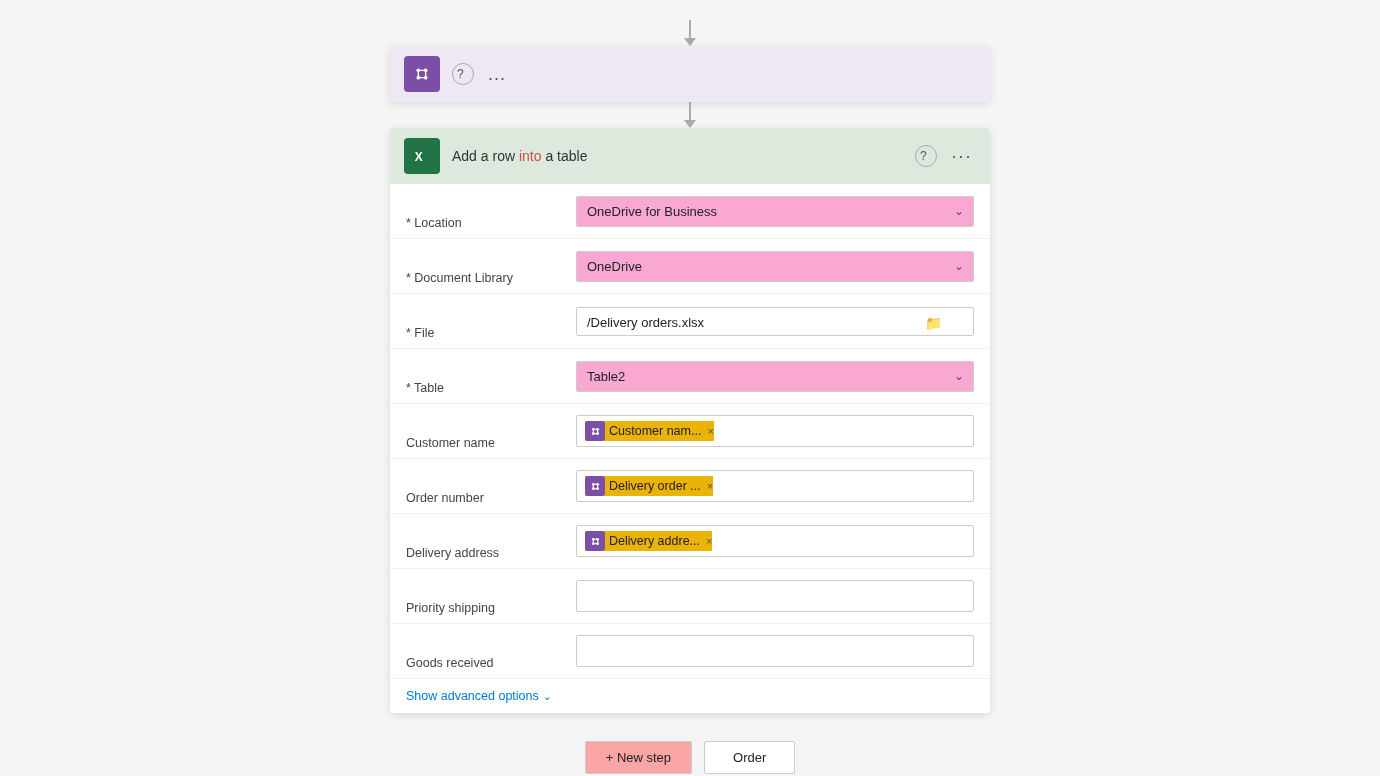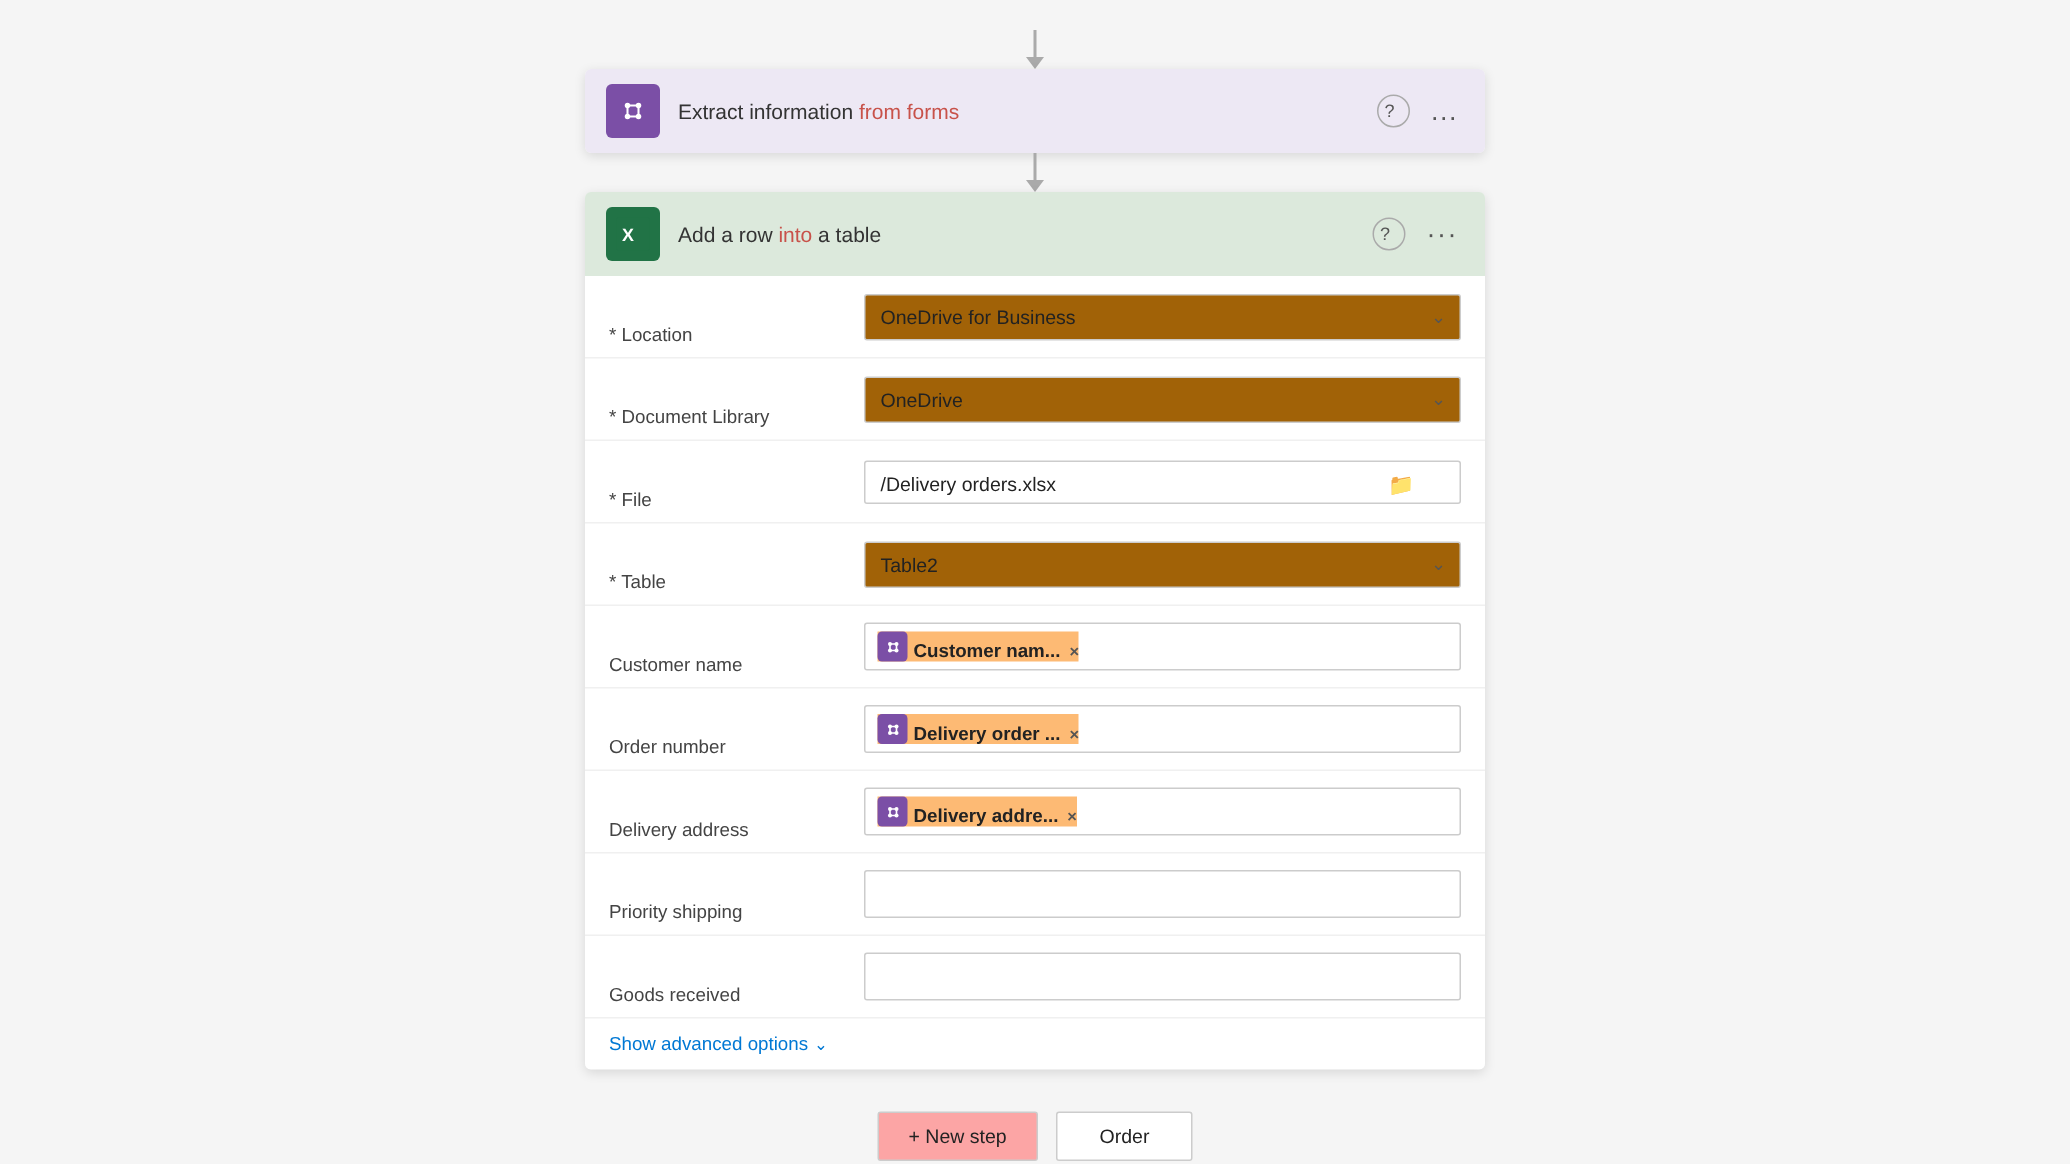--- a/index.html
+++ b/index.html
@@ -151,21 +151,21 @@
       color: #555;
       font-size: 12px;
       pointer-events: none;
     }
     .select-display {
       width: 100%;
       border: 1px solid #ccc;
       border-radius: 2px;
       padding: 7px 30px 7px 10px;
       font-size: 13px;
-      background: #a16207;
+      background: #f9a8d4;
       color: #222;
       display: flex;
       align-items: center;
     }
 
     
     .file-field {
       width: 100%;
       border: 1px solid #ccc;
       border-radius: 2px;
@@ -189,26 +189,25 @@
       border-radius: 2px;
       padding: 5px 8px;
       font-size: 13px;
       background: #fff;
       display: flex;
       align-items: center;
       gap: 6px;
     }
     .tag {
       display: flex;
-      align-items: flex-end;
-      background: #fdba74;
+      align-items: center;
+      background: #eab308;
       border: none;
       gap: 4px;
       font-size: 13px;
-      font-weight: bold;
     }
     .tag-icon {
       width: 20px;
       height: 20px;
       background: #7b4fa6;
       border-radius: 3px;
       display: flex;
       align-items: center;
       justify-content: center;
       flex-shrink: 0;
@@ -299,23 +298,20 @@
         <svg viewBox="0 0 24 24">
           <circle cx="8" cy="8" r="2" fill="white"></circle>
           <circle cx="16" cy="8" r="2" fill="white"></circle>
           <circle cx="8" cy="16" r="2" fill="white"></circle>
           <circle cx="16" cy="16" r="2" fill="white"></circle>
           <line x1="8" y1="8" x2="16" y2="8" stroke="white" stroke-width="1.5"></line>
           <line x1="8" y1="8" x2="8" y2="16" stroke="white" stroke-width="1.5"></line>
           <line x1="16" y1="8" x2="16" y2="16" stroke="white" stroke-width="1.5"></line>
           <line x1="8" y1="16" x2="16" y2="16" stroke="white" stroke-width="1.5"></line>
         </svg>
-      </div>
-      <div class="card-title">
-        <span>Extract information</span><span style="color:#c8524a"> from forms</span>
       </div>
       <div class="card-actions">
         <button class="icon-btn" title="Help" style="border:1px solid #aaa; border-radius:50%; width:22px; height:22px; font-size:12px; color:#555;">
           <span>?</span>
         </button>
         <button class="icon-btn" title="More options">
           <span style="font-size:18px; letter-spacing:1px; color:#555;">...</span>
         </button>
       </div>
     </div>

